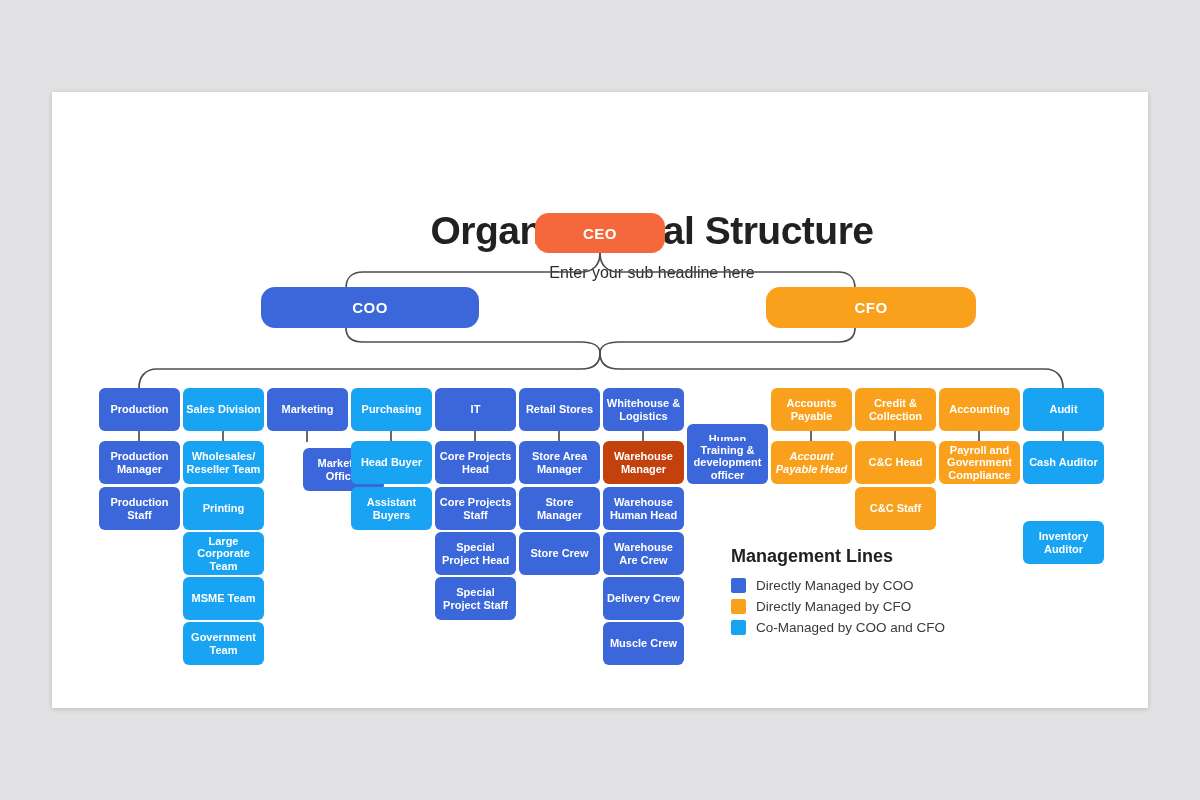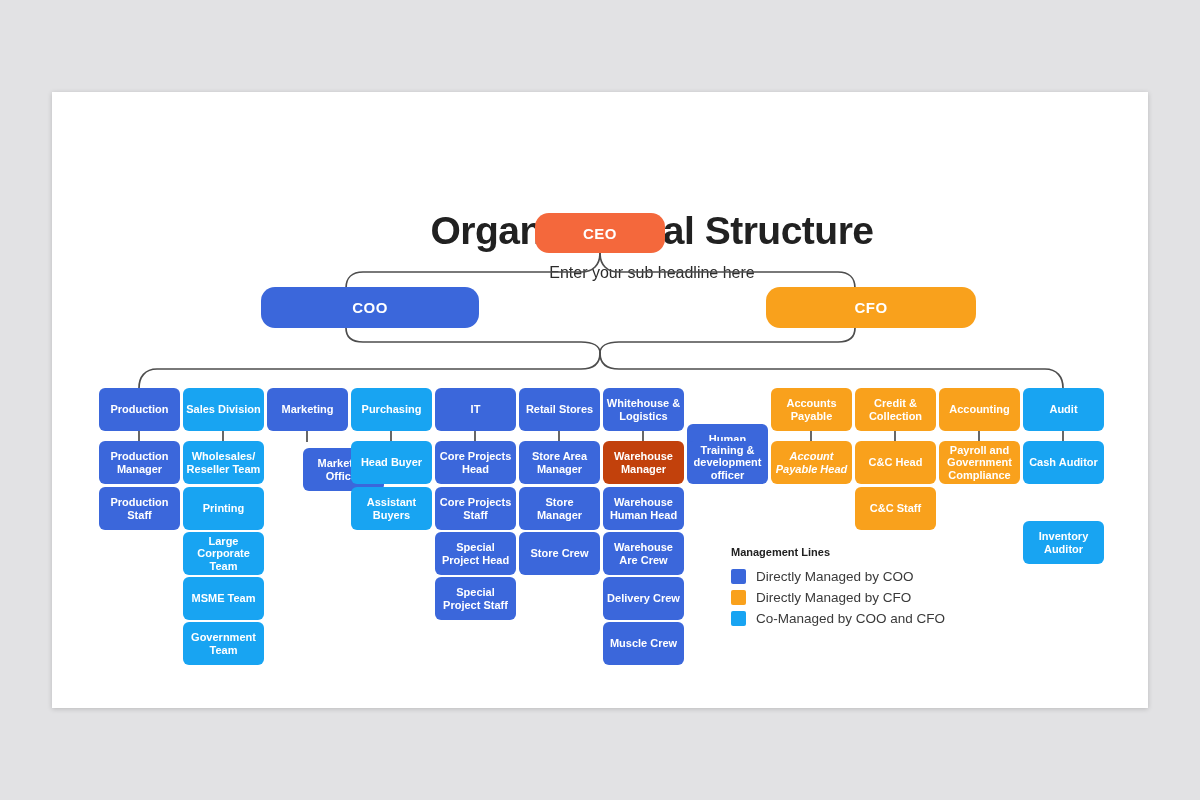--- a/index.html
+++ b/index.html
@@ -44,21 +44,21 @@
     border-radius:6px;
     display:flex;align-items:center;justify-content:center;
     text-align:center;
     color:#FFFFFF;font-size:11px;font-weight:700;line-height:1.12;
     padding:2px 3px;box-sizing:border-box;
   }
   .legend{
     position:absolute;left:731px;top:546px;
   }
   .legend-title{
-    font-size:11px;font-weight:700;color:#212121;margin-bottom:11px;
+    font-size:18px;font-weight:700;color:#212121;margin-bottom:11px;
   }
   .legend-item{
     display:flex;align-items:center;margin-bottom:6px;height:15px;
   }
   .legend-swatch{
     width:15px;height:15px;border-radius:2px;margin-right:10px;flex:0 0 aupx;
   }
   .legend-label{
     font-size:13.5px;color:#3A3A3A;white-space:nowrap;
   }

